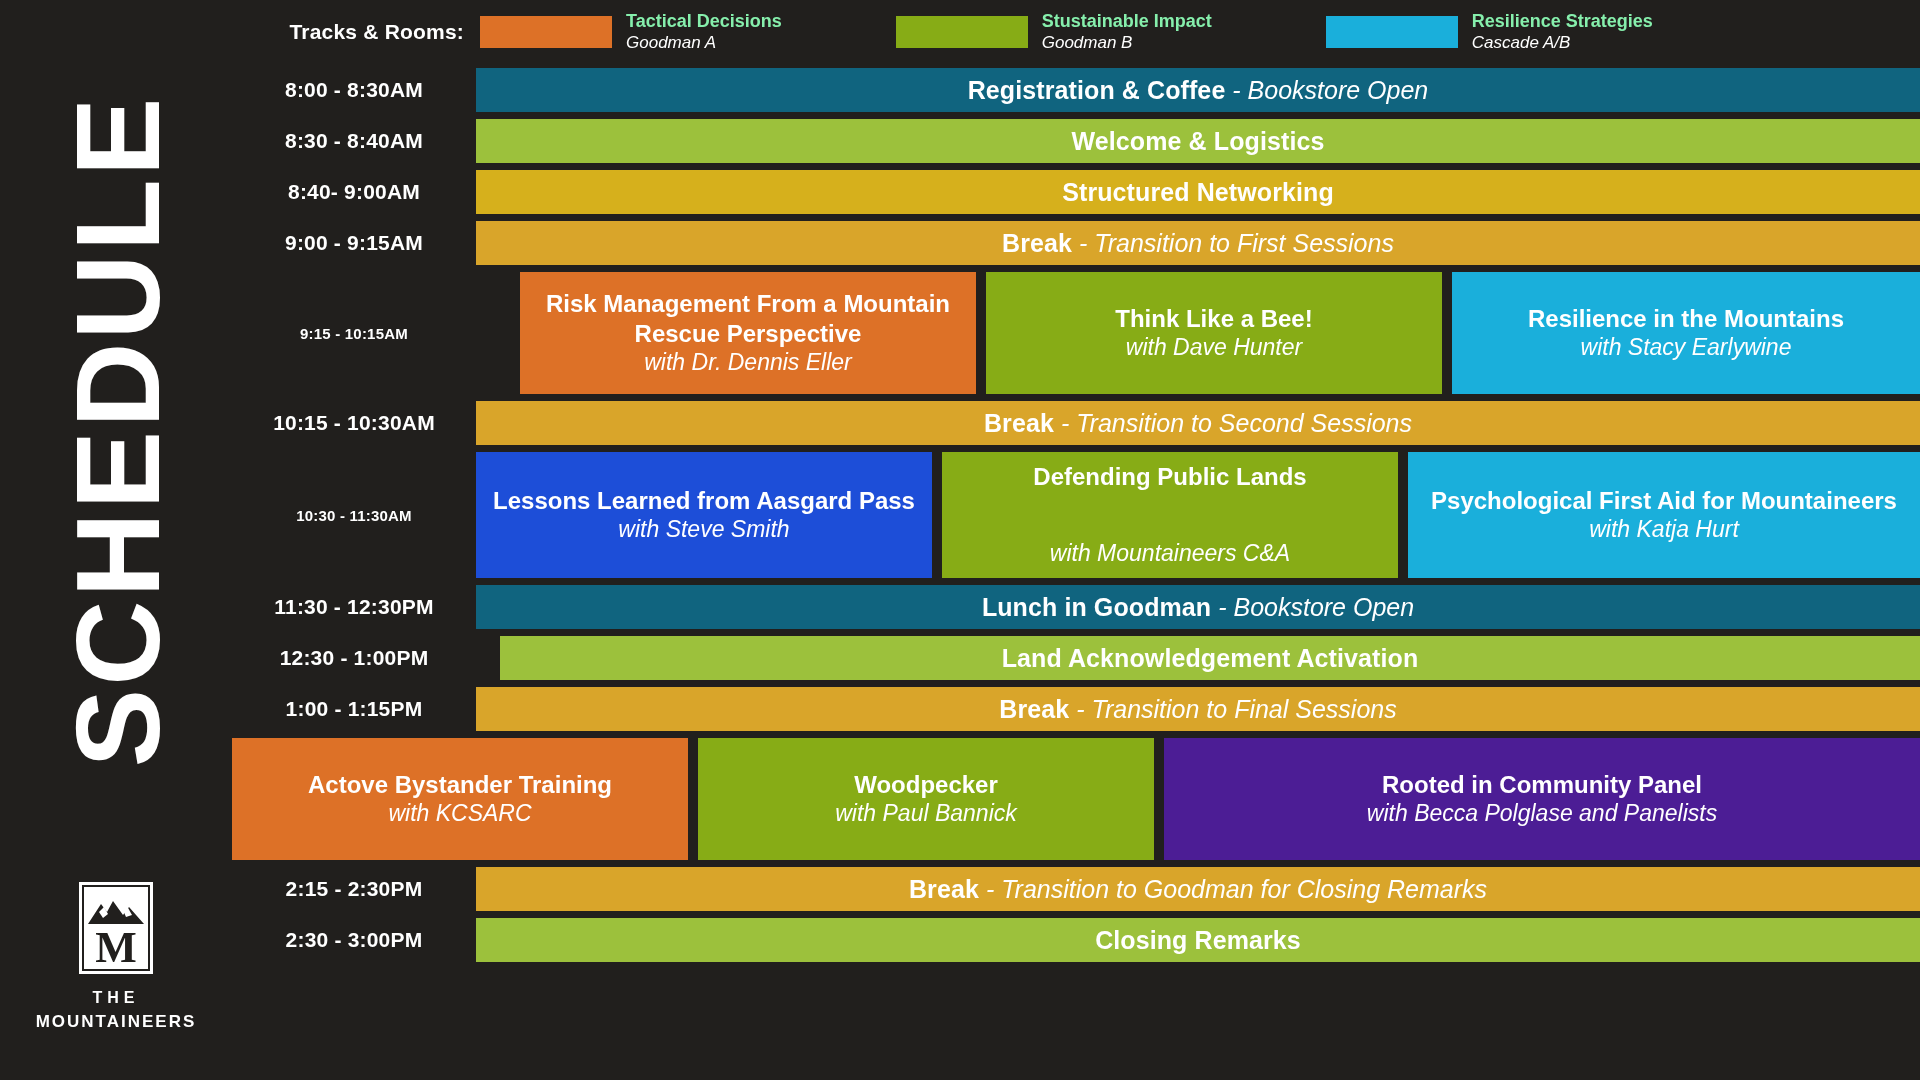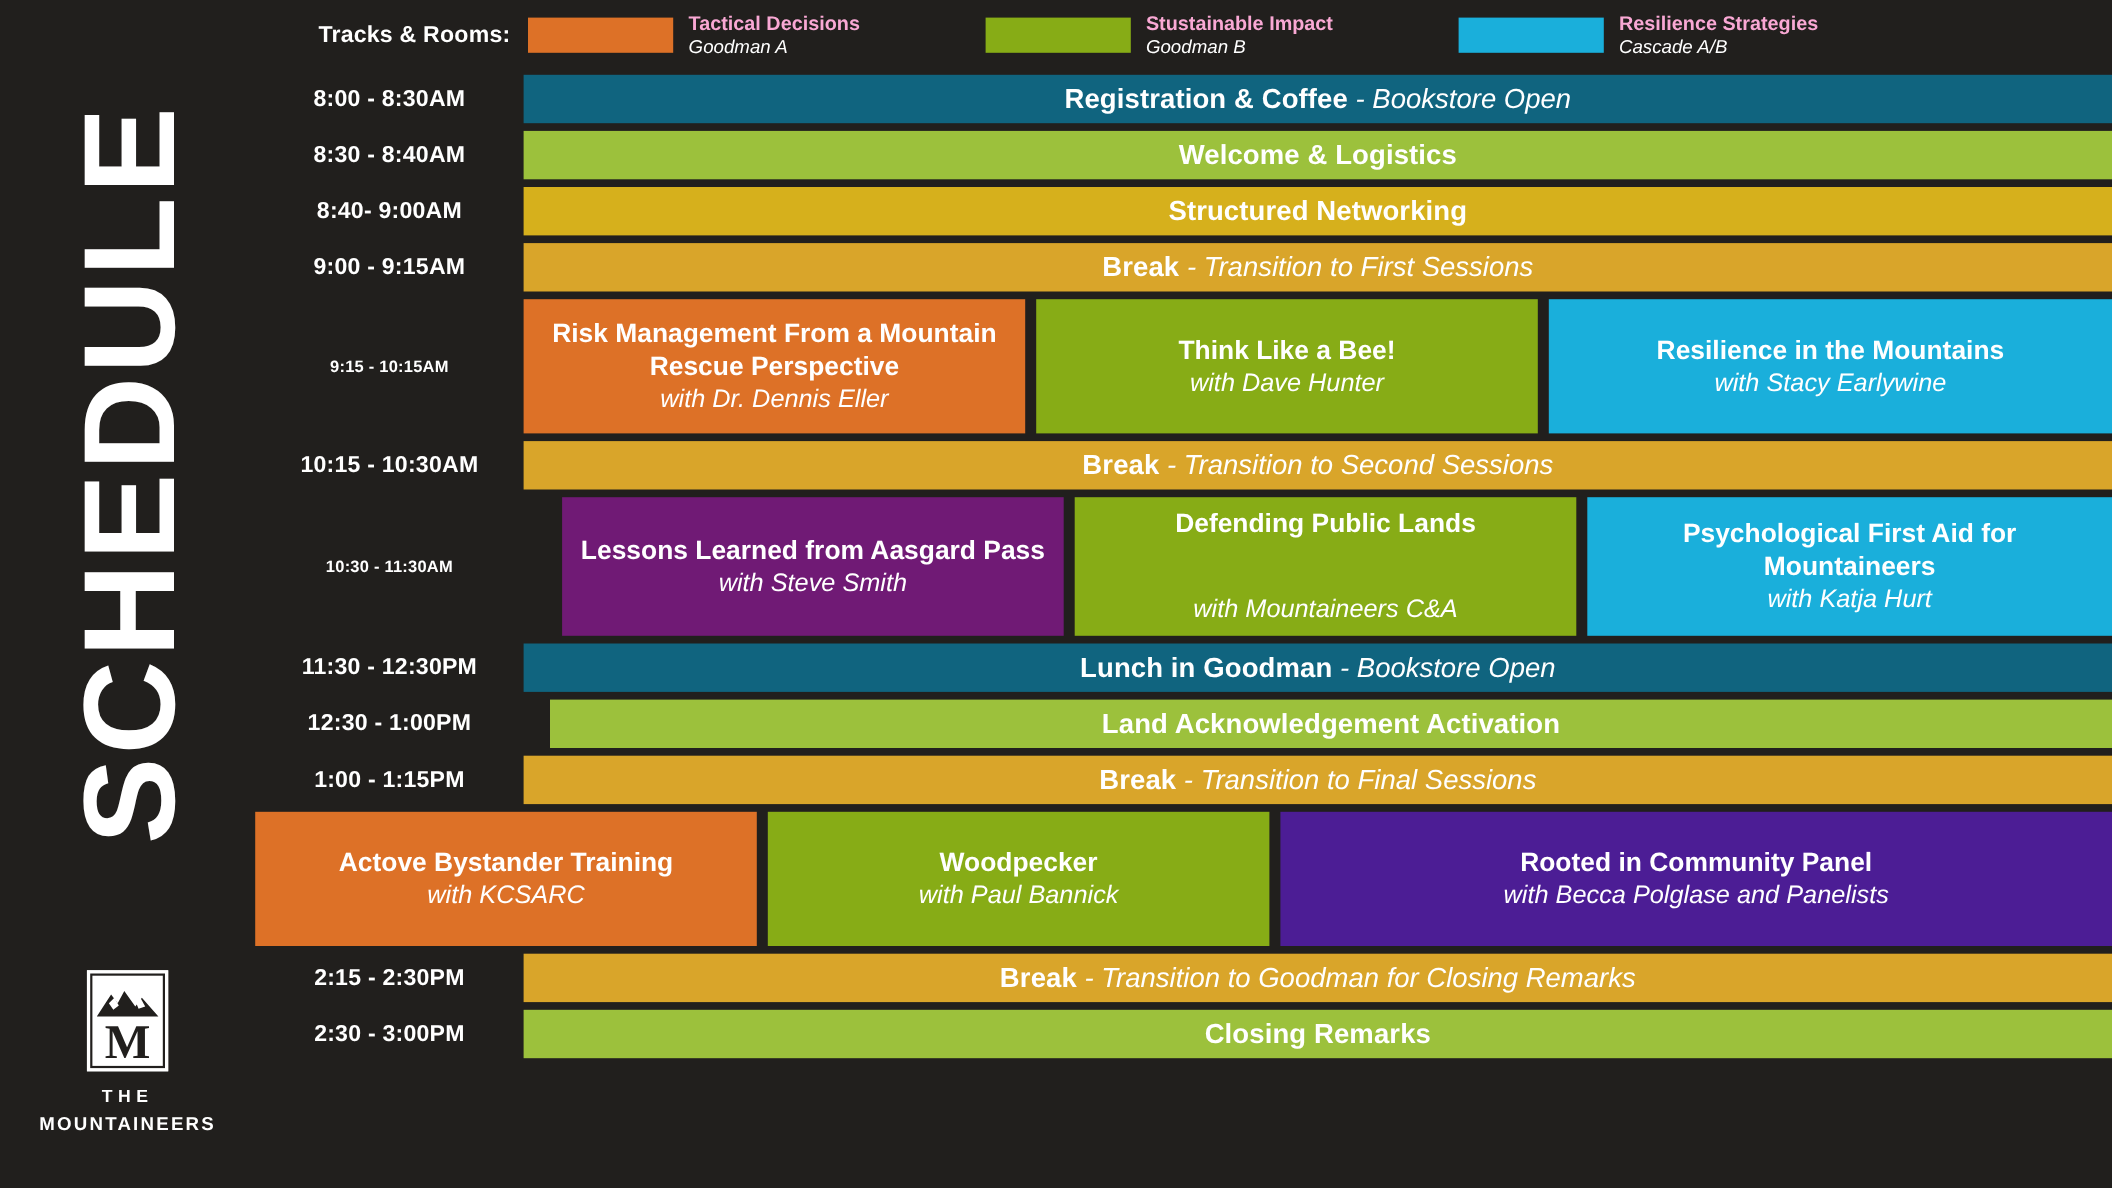--- a/index.html
+++ b/index.html
@@ -72,21 +72,21 @@
     font-size: 21px; font-weight: 700;
     letter-spacing: 0.2px;
   }
   .legend-item { display: flex; align-items: center; }
   .legend-swatch {
     width: 132px; height: 32px; flex: none;
     margin-right: 14px;
   }
   .legend-text { line-height: 1.18; }
   .legend-track {
-    color: #f9a8d4; font-size: 18px; font-weight: 700;
+    color: #86efac; font-size: 18px; font-weight: 700;
   }
   .legend-room {
     color: #ffffff; font-size: 17px; font-style: italic; font-weight: 400;
   }
   .legend-gap-a { width: 114px; }
   .legend-gap-b { width: 114px; }
 
   
   .grid {
     position: absolute;
@@ -216,21 +216,21 @@
         <div class="time-cell">9:00 - 9:15AM</div>
         <div class="bar-area">
           <div class="bar full-bar" style="background: rgb(217, 165, 42);">
             <div><span class="b-title">Break</span><span class="b-sub"> - Transition to First Sessions</span></div>
           </div>
         </div>
       </div>
       <div class="row session-row">
         <div class="time-cell">9:15 - 10:15AM</div>
         <div class="bar-area">
-          <div class="bar card col-1" style="background: rgb(221, 113, 39);">
+          <div class="bar card col-1" style="background: rgb(221, 113, 39); margin-left: 44px;">
             <div class="c-title">Risk Management From a Mountain Rescue Perspective</div>
             <div class="c-sub">with Dr. Dennis Eller</div>
           </div>
           <div class="bar card col-2" style="background: rgb(135, 172, 22);">
             <div class="c-title">Think Like a Bee!</div>
             <div class="c-sub">with Dave Hunter</div>
           </div>
           <div class="bar card col-3" style="background: rgb(26, 175, 219);">
             <div class="c-title">Resilience in the Mountains</div>
             <div class="c-sub">with Stacy Earlywine</div>
@@ -241,21 +241,21 @@
         <div class="time-cell">10:15 - 10:30AM</div>
         <div class="bar-area">
           <div class="bar full-bar" style="background: rgb(217, 165, 42);">
             <div><span class="b-title">Break</span><span class="b-sub"> - Transition to Second Sessions</span></div>
           </div>
         </div>
       </div>
       <div class="row session-row">
         <div class="time-cell">10:30 - 11:30AM</div>
         <div class="bar-area">
-          <div class="bar card col-1" style="background: #701a75; margin-left: 35px;">
+          <div class="bar card col-1" style="background: #1d4ed8;">
             <div class="c-title">Lessons Learned from Aasgard Pass</div>
             <div class="c-sub">with Steve Smith</div>
           </div>
           <div class="bar card col-2" style="background: rgb(135, 172, 22); gap: 48px;">
             <div class="c-title">Defending Public Lands</div>
             <div class="c-sub">with Mountaineers C&amp;A</div>
           </div>
           <div class="bar card col-3" style="background: rgb(26, 175, 219);">
             <div class="c-title">Psychological First Aid for Mountaineers</div>
             <div class="c-sub">with Katja Hurt</div>

